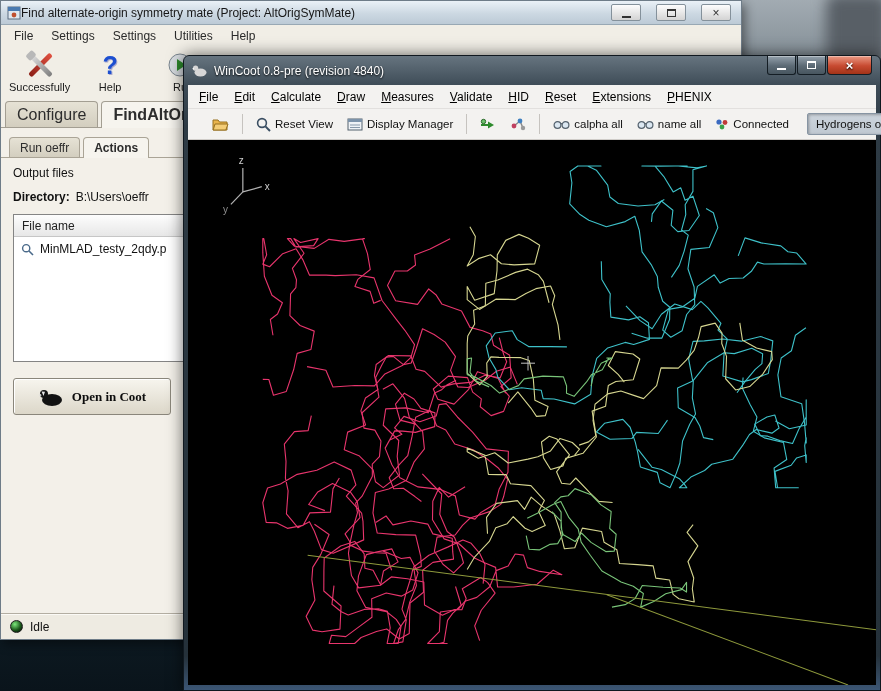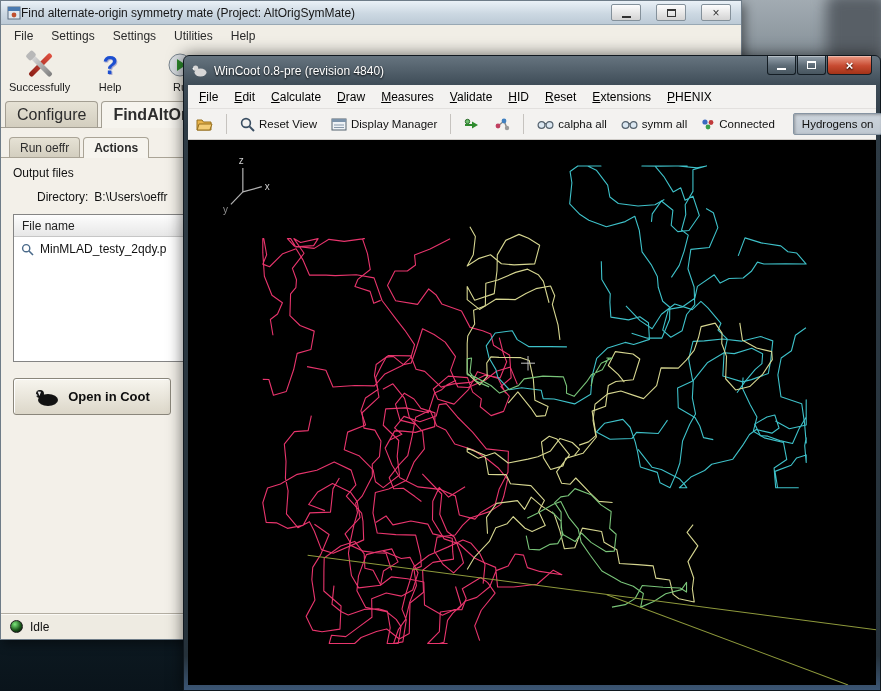--- a/index.html
+++ b/index.html
@@ -51,27 +51,27 @@
   .ptab.active { background:#f6f4ee; font-weight:bold; padding-bottom:4px; margin-bottom:-1px; }
   .p-page { flex:1; background:#f3f0e9; padding:6px 0 0 0; display:flex; flex-direction:column; }
   .p-subtabs { display:flex; gap:3px; padding:0 8px; align-items:flex-end; border-bottom:1px solid #aaa496; height:24px; }
   .ptab2 { padding:3px 10px 2px; font-size:12px; color:#2d2d2d;
     background:linear-gradient(180deg,#e6e2d5,#d3cebf); border:1px solid #aaa496; border-bottom:none;
     border-radius:4px 4px 0 0; }
   .ptab2.active { background:#f6f4ee; font-weight:bold; margin-bottom:-1px; padding-bottom:3px; }
   .p-results { padding:8px 12px; font-size:12px; color:#111; }
   .out-label { margin-bottom:10px; }
   .dir-row { display:flex; gap:6px; margin-bottom:10px; white-space:nowrap; }
-  .dir-label { font-weight:normal;margin-left:24px; }
+  .dir-label { font-weight:bold; }
   .filelist { width:560px; height:148px; background:#ffffff; border:1px solid #848484; }
   .fl-hdr { height:22px; padding:4px 8px; font-size:12px; color:#222;
     background:linear-gradient(180deg,#fdfdfd,#e7e7e7); border-bottom:1px solid #c6c6c6; }
   .fl-row { display:flex; align-items:center; gap:6px; padding:5px 7px; font-size:12px; white-space:nowrap; }
   .coot-btn { margin-top:16px; width:158px; height:37px; display:flex; align-items:center; justify-content:center; gap:8px;
-    font-family:Liberation Sans, sans-serif; font-size:13px; font-weight:bold; color:#0d0d0d;
+    font-family:Liberation Serif, serif; font-size:13px; font-weight:bold; color:#0d0d0d;
     background:linear-gradient(180deg,#f7f5ee,#dcd7c9); border:1px solid #8a867b; border-radius:3px;
     box-shadow:inset 1px 1px 0 #ffffff; }
   .p-status { margin-top:auto; height:26px; flex:0 0 26px; border-top:1px solid #b3aea2;
     background:#eeebe2; display:flex; align-items:center; gap:7px; padding:0 9px; font-size:12px; color:#111;
     box-shadow:inset 0 1px 0 #fbfaf6; }
   .idle-dot { width:13px; height:13px; border-radius:50%;
     background:radial-gradient(circle at 35% 30%,#7ce87c,#1c5a1c 55%,#041204 90%); border:1px solid #1c1c1c; }
 
   
   .wincoot { left:183px; top:55px; width:698px; height:636px; z-index:2;
@@ -87,21 +87,21 @@
     box-shadow:inset 0 1px 0 rgba(255,255,255,.35); }
   .wbtn .gl-min { background:#fff; }
   .wbtn .gl-max { border-color:#fff; }
   .wbtn.close { width:45px; font-size:13px; font-weight:bold;
     background:linear-gradient(180deg,#eb9a84,#c74a31 55%,#a33318); border-radius:0 0 4px 4px; }
   .w-menubar { height:24px; flex:0 0 24px; background:#f3f2f0; display:flex; align-items:center;
     padding:0 3px; font-size:12px; color:#000; border-bottom:1px solid #e2e0de; }
   .wc-menu { display:inline-block; padding:4px 8px; }
   .wc-menu::first-letter { text-decoration:underline; }
   .w-toolbar { height:31px; flex:0 0 31px; background:#f3f2f0; border-bottom:1px solid #cfccc8;
-    display:flex; align-items:center; gap:6px; padding:0 4px; font-size:11.5px; color:#111; white-space:nowrap; }
+    display:flex; align-items:center; gap:6px; padding:0 20px; font-size:11.5px; color:#111; white-space:nowrap; }
   .wc-tool { display:flex; align-items:center; gap:4px; padding:3px 4px; border-radius:2px; }
   .wc-sep { width:1px; height:20px; background:#c6c3bf; margin:0 3px; flex:0 0 1px; }
   .wc-btn { display:flex; align-items:center; padding:4px 8px; border:1px solid #8795a3;
     background:linear-gradient(180deg,#fcfcfc,#dde2e8); border-radius:2px; }
   .wc-btn.pressed { background:linear-gradient(180deg,#cdd5dd,#bfc8d1); box-shadow:inset 1px 1px 3px rgba(0,0,0,.28);margin-left:8px; }
   .wc-btn.right { margin-left:auto; }
   .w-viewport { flex:1; background:#000; position:relative; overflow:hidden; }
   .w-viewport svg { position:absolute; left:0; top:0; width:100%; height:100%; }
   .w-status { height:22px; flex:0 0 22px; background:#f3f2f0; display:flex; align-items:center;
     padding:0 7px; font-size:11.5px; color:#101010; white-space:nowrap; overflow:hidden; }
@@ -290,21 +290,21 @@
           <path d="M7.8 5.2 q0.7 -1.4 1.6 0" fill="none" stroke="#55626e" stroke-width="1.2"></path>
         </svg>
         <span>calpha all</span>
       </span>
       <span class="wc-tool">
         <svg width="17" height="11" viewBox="0 0 17 11">
           <circle cx="4.5" cy="6" r="3.4" fill="#dce8f2" stroke="#55626e" stroke-width="1.2"></circle>
           <circle cx="12.5" cy="6" r="3.4" fill="#dce8f2" stroke="#55626e" stroke-width="1.2"></circle>
           <path d="M7.8 5.2 q0.7 -1.4 1.6 0" fill="none" stroke="#55626e" stroke-width="1.2"></path>
         </svg>
-        <span>symm all</span>
+        <span>name all</span>
       </span>
       <span class="wc-tool">
         <svg width="14" height="12" viewBox="0 0 14 12">
           <circle cx="4" cy="4" r="2.6" fill="#3a6ac0"></circle>
           <circle cx="10" cy="4.5" r="2.4" fill="#c03a3a"></circle>
           <circle cx="7" cy="9" r="2.4" fill="#3aa04a"></circle>
         </svg>
         <span>Connected</span>
       </span>
       <span class="wc-btn pressed">

